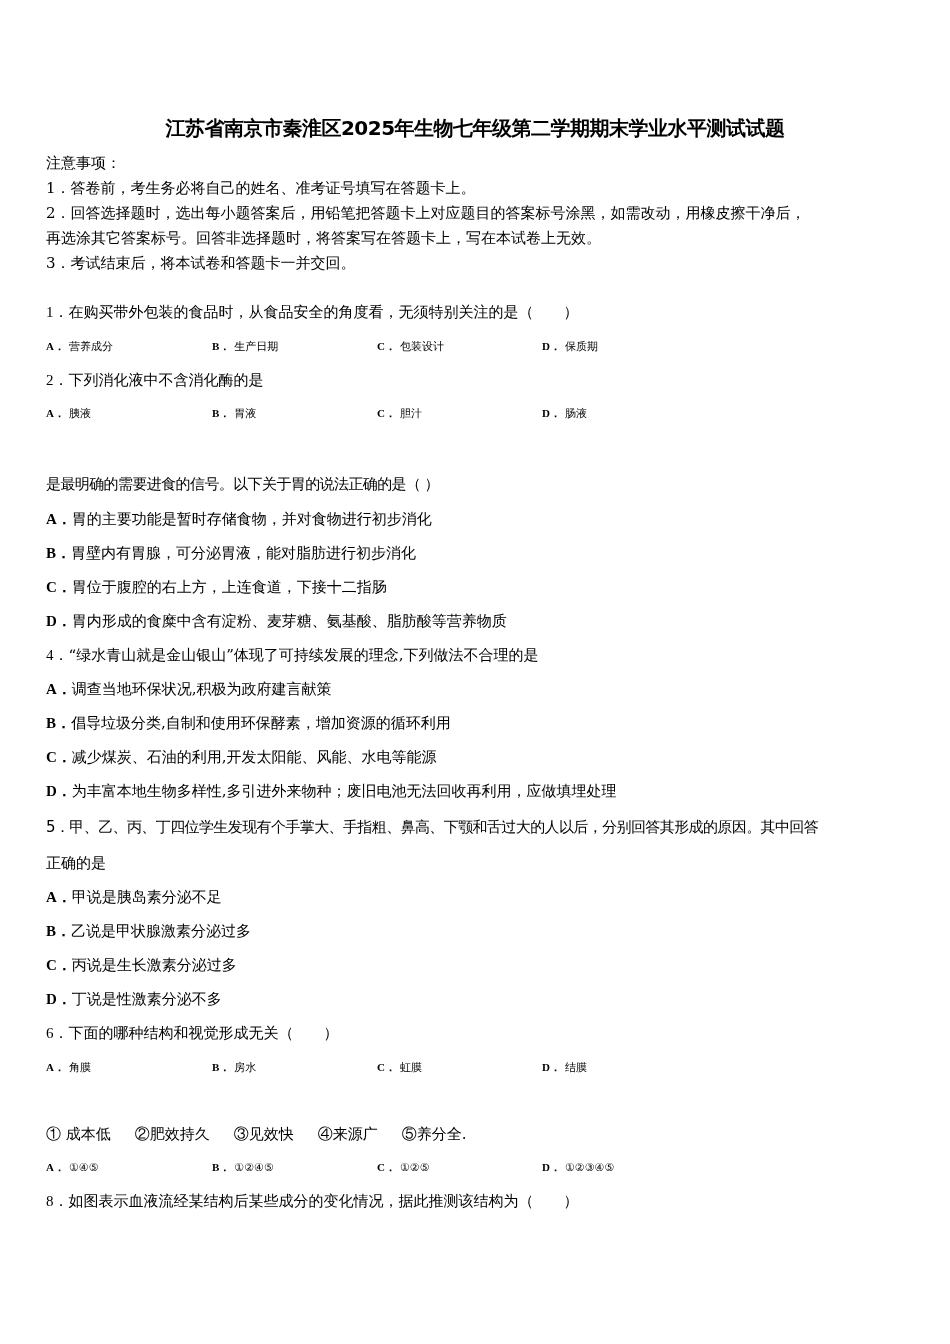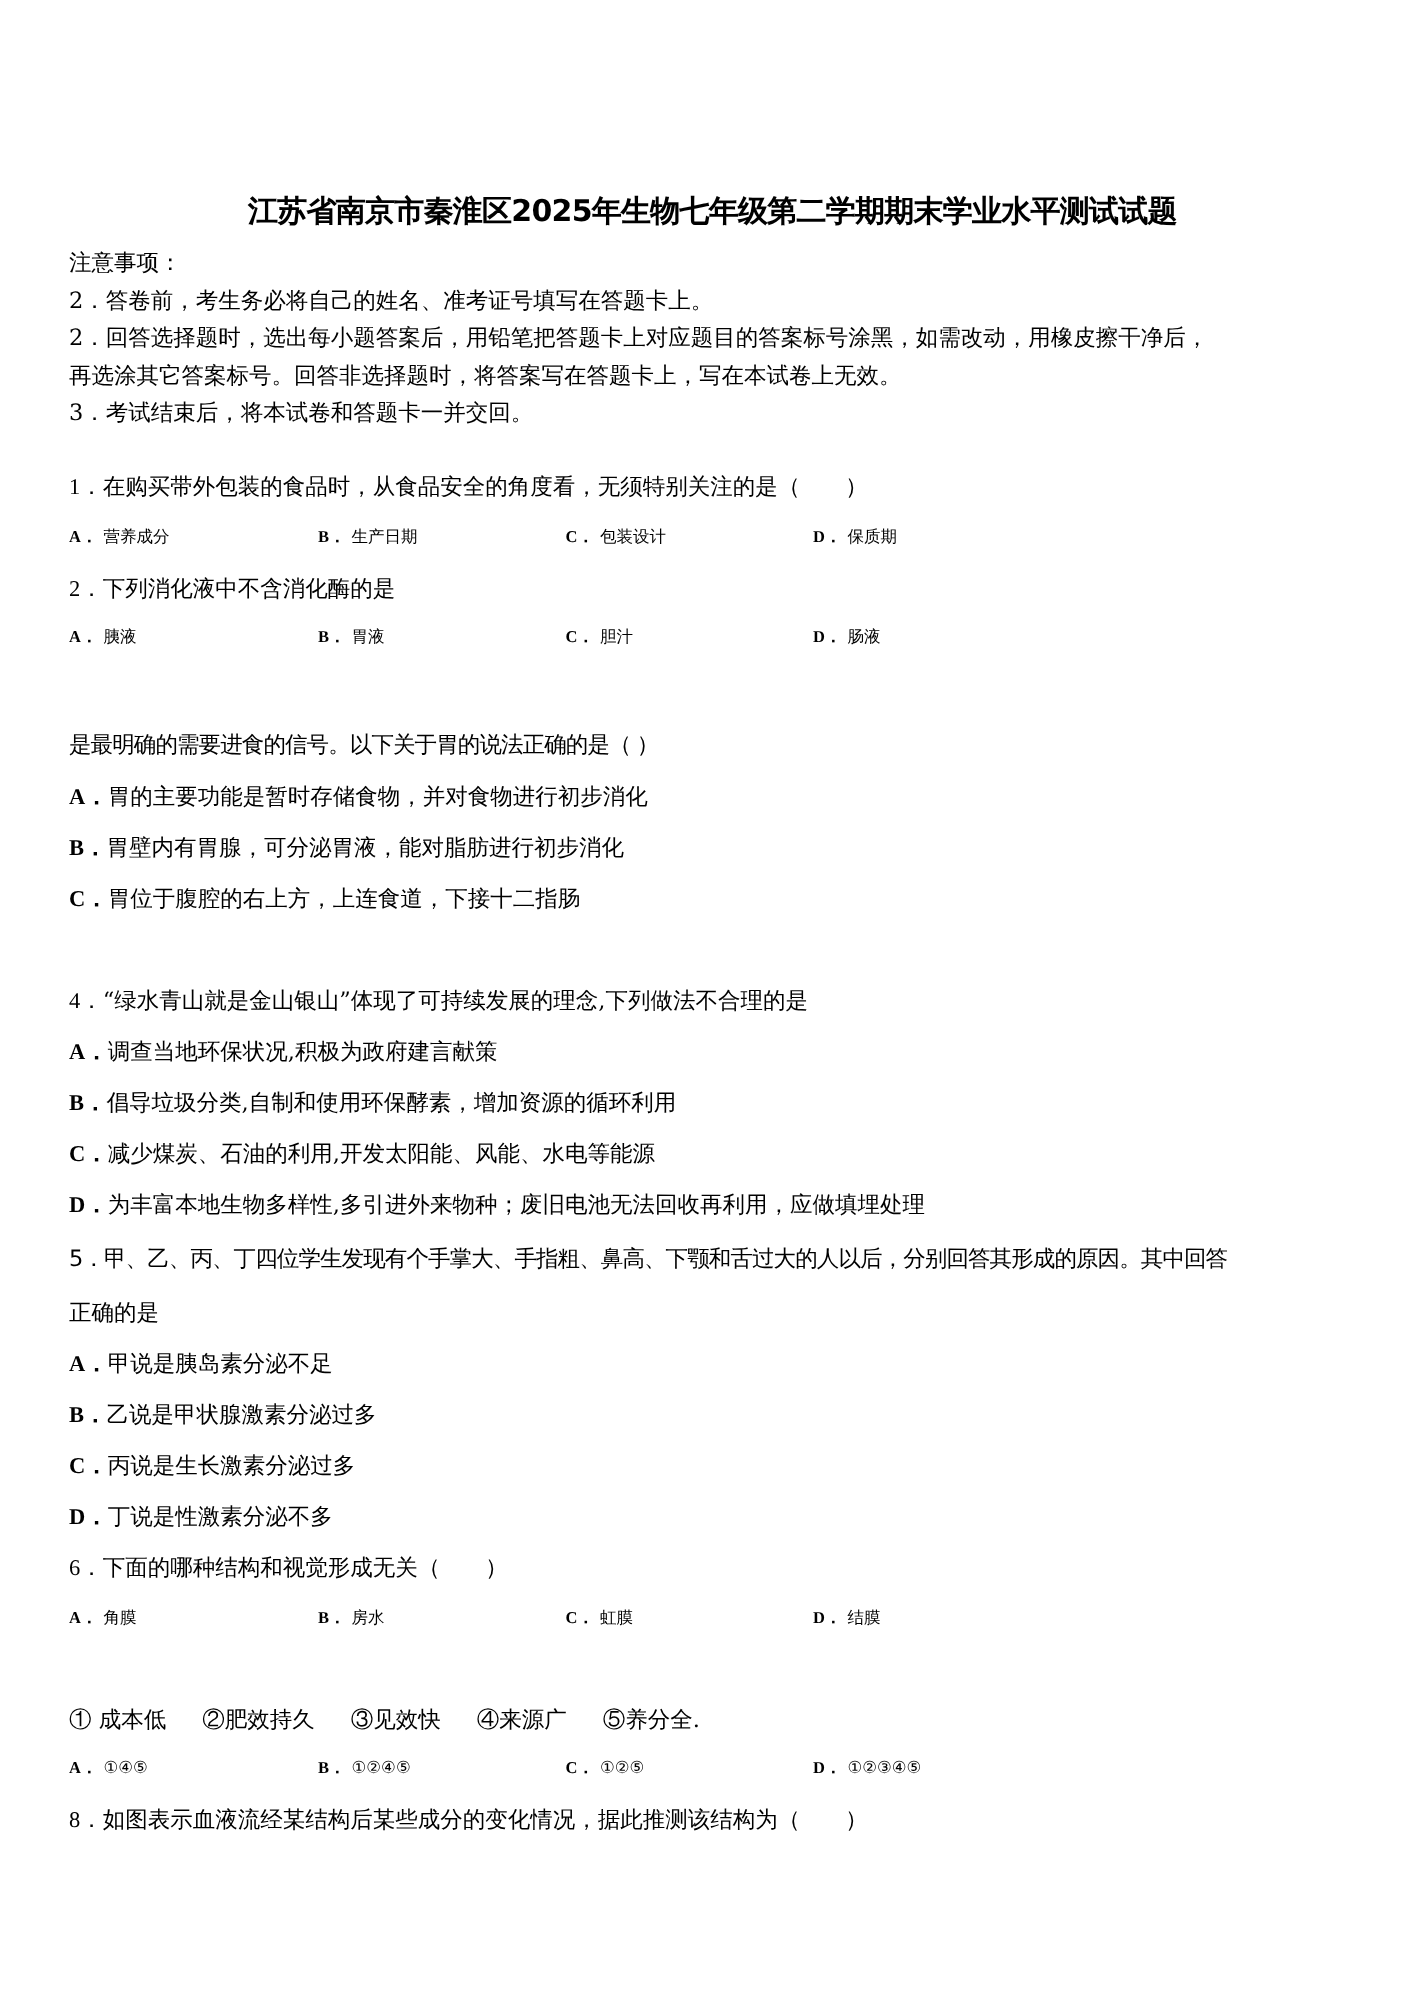--- a/index.html
+++ b/index.html
@@ -11,21 +11,21 @@
       width: 950px;
       height: 1344px;
       position: relative;
       overflow: hidden;
       color: #000000;
       font-family: "DejaVu Serif", "Liberation Serif", serif;
       font-size: 15px;
     }
     .page {
       position: absolute;
-      left: 0; top: 14px;
+      left: 0; top: 2px;
       width: 950px; height: 1016px;
     }
     .title {
       position: absolute;
       left: 0; top: 112px;
       width: 950px;
       text-align: center;
       font-family: "DejaVu Sans", "Liberation Sans", sans-serif;
       font-weight: bold;
       font-size: 20px;
@@ -67,21 +67,21 @@
     .items7 span { margin-right: 24px; }
   </style>
 </head>
 <body>
 
 <div class="page">
 
   <div class="title">江苏省南京市秦淮区2025年生物七年级第二学期期末学业水平测试试题</div>
 
   <div class="line" style="top:151px;">注意事项：</div>
-  <div class="line" style="top:176px;">2．答卷前，考生务必将自己的姓名、准考证号填写在答题卡上。</div>
+  <div class="line" style="top:176px;">1．答卷前，考生务必将自己的姓名、准考证号填写在答题卡上。</div>
   <div class="line" style="top:201px;">2．回答选择题时，选出每小题答案后，用铅笔把答题卡上对应题目的答案标号涂黑，如需改动，用橡皮擦干净后，</div>
   <div class="line" style="top:226px;">再选涂其它答案标号。回答非选择题时，将答案写在答题卡上，写在本试卷上无效。</div>
   <div class="line" style="top:251px;">3．考试结束后，将本试卷和答题卡一并交回。</div>
 
   <div class="line" style="top:300px;">
     <span class="qnum">1．</span><span>在购买带外包装的食品时，从食品安全的角度看，无须特别关注的是（　　）</span>
   </div>
   <div class="opt-row" style="top:334px;">
     <div class="opt" style="left:46px;"><span class="letter">A．</span><span class="text">营养成分</span></div>
     <div class="opt" style="left:212px;"><span class="letter">B．</span><span class="text">生产日期</span></div>
@@ -96,20 +96,21 @@
     <div class="opt" style="left:46px;"><span class="letter">A．</span><span class="text">胰液</span></div>
     <div class="opt" style="left:212px;"><span class="letter">B．</span><span class="text">胃液</span></div>
     <div class="opt" style="left:377px;"><span class="letter">C．</span><span class="text">胆汁</span></div>
     <div class="opt" style="left:542px;"><span class="letter">D．</span><span class="text">肠液</span></div>
   </div>
 
   <div class="line sans" style="top:472px; letter-spacing:-0.6px;">是最明确的需要进食的信号。以下关于胃的说法正确的是（ ）</div>
   <div class="line" style="top:507px;"><span class="letter-inline">A．</span><span>胃的主要功能是暂时存储食物，并对食物进行初步消化</span></div>
   <div class="line" style="top:541px;"><span class="letter-inline">B．</span><span>胃壁内有胃腺，可分泌胃液，能对脂肪进行初步消化</span></div>
   <div class="line" style="top:575px;"><span class="letter-inline">C．</span><span>胃位于腹腔的右上方，上连食道，下接十二指肠</span></div>
+  <div class="line" style="top:609px;"><span class="letter-inline">D．</span><span>胃内形成的食糜中含有淀粉、麦芽糖、氨基酸、脂肪酸等营养物质</span></div>
 
   <div class="line" style="top:643px;">
     <span class="qnum">4．</span><span>“绿水青山就是金山银山”体现了可持续发展的理念,下列做法不合理的是</span>
   </div>
   <div class="line" style="top:677px;"><span class="letter-inline">A．</span><span>调查当地环保状况,积极为政府建言献策</span></div>
   <div class="line" style="top:711px;"><span class="letter-inline">B．</span><span>倡导垃圾分类,自制和使用环保酵素，增加资源的循环利用</span></div>
   <div class="line" style="top:745px;"><span class="letter-inline">C．</span><span>减少煤炭、石油的利用,开发太阳能、风能、水电等能源</span></div>
   <div class="line" style="top:779px;"><span class="letter-inline">D．</span><span>为丰富本地生物多样性,多引进外来物种；废旧电池无法回收再利用，应做填埋处理</span></div>
 
   <div class="line sans" style="top:815px; letter-spacing:-0.6px;">

